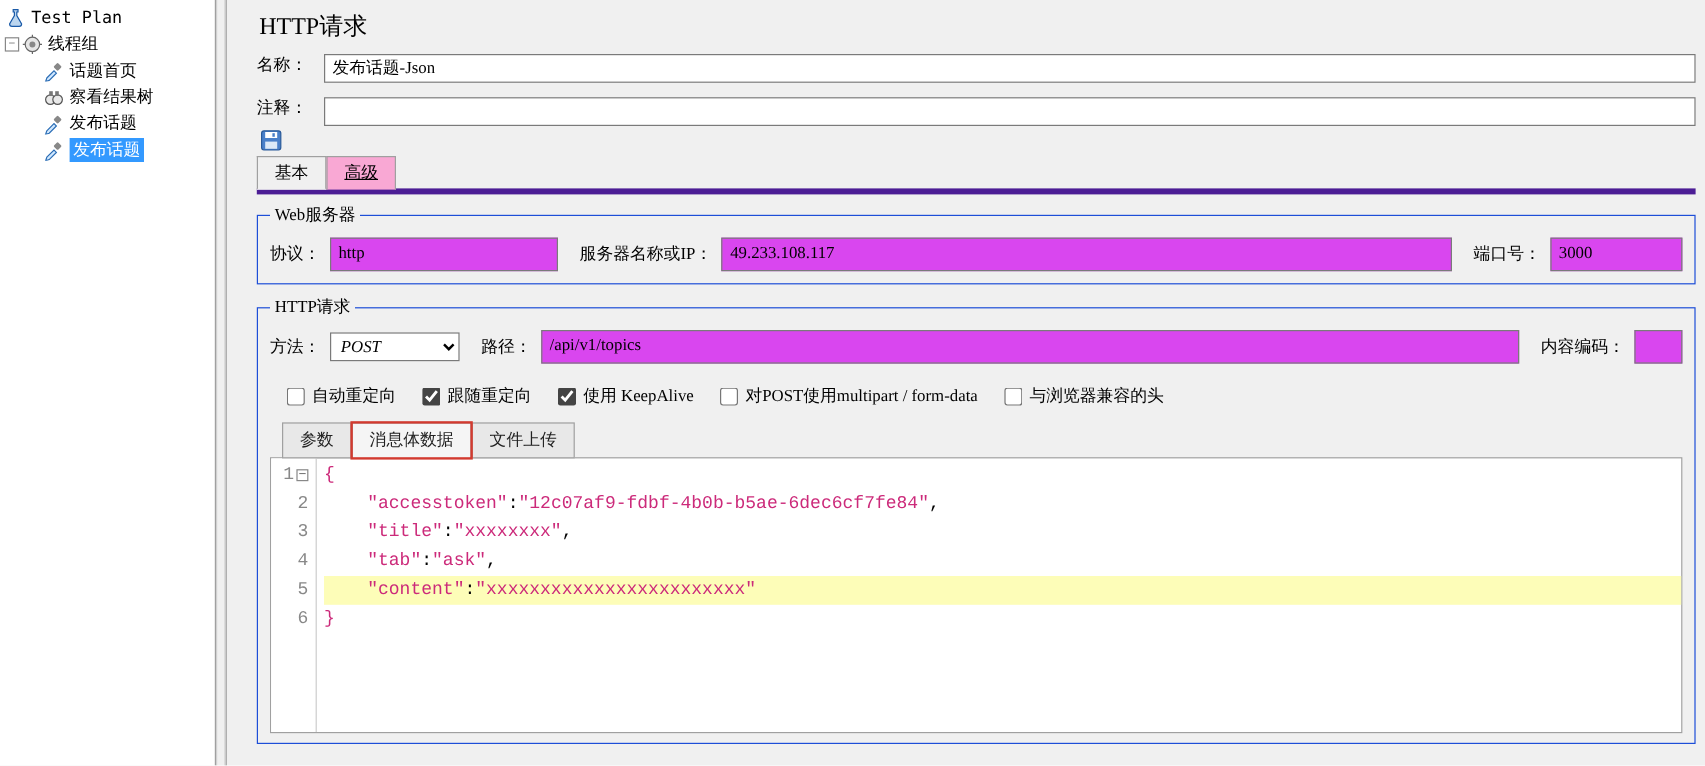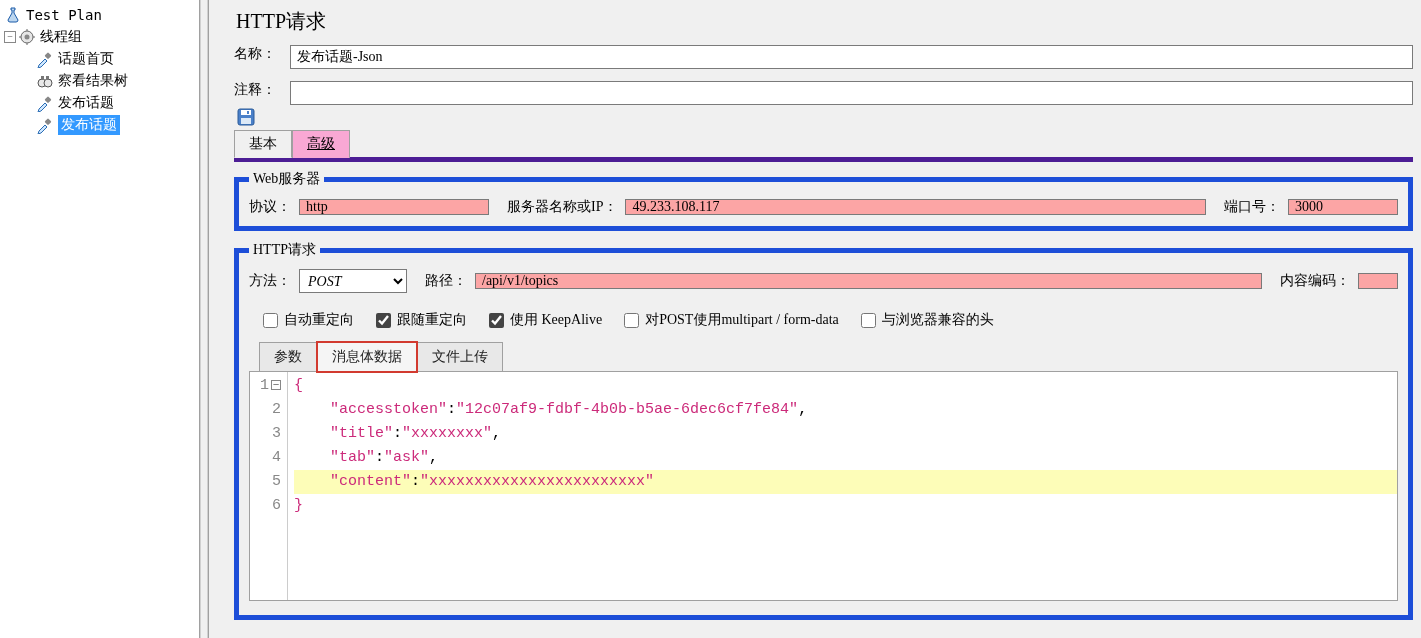--- a/index.html
+++ b/index.html
@@ -6,21 +6,21 @@
   body {
     font-family: "SimSun", "宋体", serif;
     font-size: 13px;
     background: #fff;
     display: flex;
     width: 1421px;
     height: 638px;
     overflow: hidden;
   }
   .tree-panel {
-    width: 200px;
+    width: 180px;
     border-right: 1px solid #a0a0a0;
     padding: 4px 2px;
     background: #fff;
     flex-shrink: 0;
   }
   .tree-node {
     display: flex;
     align-items: center;
     height: 22px;
     padding: 0 2px;
@@ -107,42 +107,42 @@
     top: 1px;
     color:#000;
   }
   .tab.active {
     background: #f0f0f0;
     border-bottom: 1px solid #f0f0f0;
   }
   .tab:not(.active){ background:#f9a8d4;text-decoration:underline; }
 
   fieldset.group {
-    border: 5px solid #1d4ed8;
+    border: 1px solid #1d4ed8;
     padding: 10px 10px;
     margin-bottom: 10px;
   }
   fieldset.group > legend {
     font-size: 14px;
     padding: 0 4px;
     color:#000;
   }
   .inline {
     display: flex;
     align-items: center;
     gap: 8px;
   }
   .inline .lbl2 { font-size: 14px; color:#000; }
   .inline input[type=text] {
-    height: 16px;
+    height: 28px;
     border: 1px solid #7a7a7a;
     padding: 2px 6px;
     font-family: "SimSun","宋体",serif;
     font-size: 14px;
-    background:#fca5a5;
+    background:#d946ef;
   }
   .protocol-input { width: 190px; }
   .server-input { flex:1; min-width: 460px; }
   .port-input { width: 110px; }
   select.method {
     height: 24px;
     width: 108px;
     border: 1px solid #7a7a7a;
     font-size: 14px;
     font-family: "SimSun","宋体",serif;

